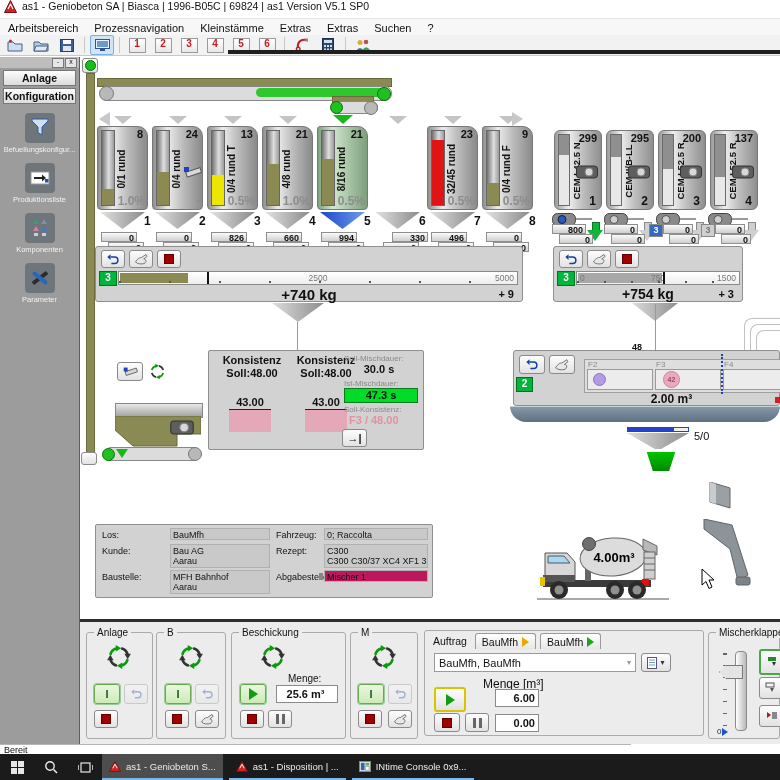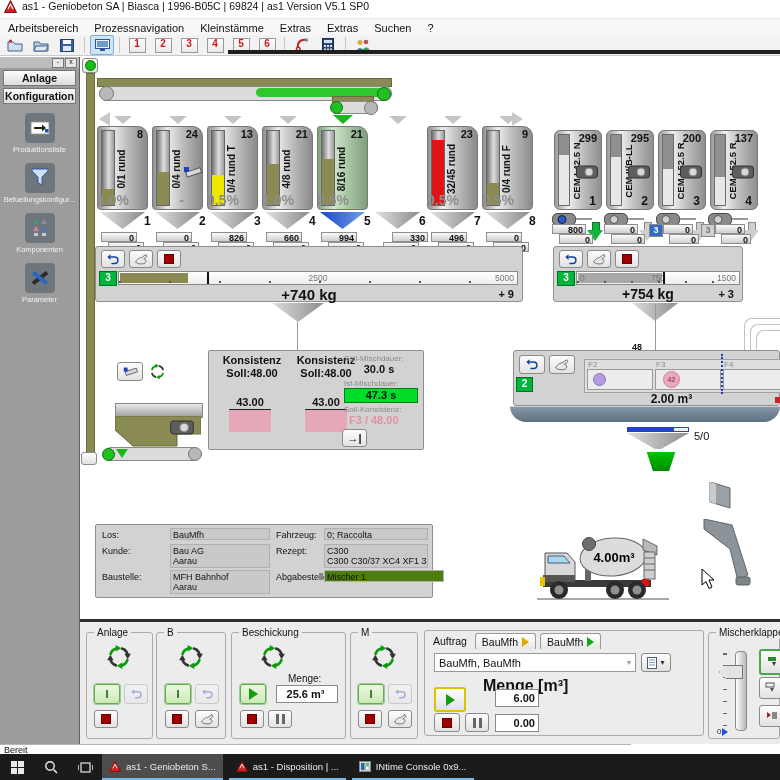--- a/index.html
+++ b/index.html
@@ -28,21 +28,21 @@
   .canvas{left:80px;top:57px;width:700px;height:563px;background:#fff;overflow:hidden}
   
   .silo{position:absolute;width:51px;height:130px}
   .sbody{position:absolute;left:0;top:0;width:51px;height:84px;border:1px solid #787878;border-radius:3px 10px 4px 4px;
          background:linear-gradient(90deg,#8f8f8f,#ececec 30%,#bdbdbd 60%,#8a8a8a);box-sizing:border-box}
   .sbody.active{background:linear-gradient(90deg,#7fa17f,#d2e6d0 30%,#aac8a8 60%,#7e9e7e)}
   .strack{position:absolute;left:3px;top:3px;bottom:3px;width:12px;border:1px solid #666;background:linear-gradient(90deg,#717171,#dedede 55%,#9c9c9c)}
   .sfill{position:absolute;left:0;right:0;bottom:0}
   .sname{position:absolute;left:-24px;top:36px;width:96px;height:12px;transform:rotate(-90deg);font-size:10px;font-weight:bold;text-align:center;line-height:12px}
   .scap{position:absolute;top:1px;right:4px;font-size:11px;font-weight:bold}
-  .smoist{position:absolute;bottom:1px;right:18px;font-size:14px;font-weight:bold;color:#8d8d8d}
+  .smoist{position:absolute;bottom:1px;right:2px;font-size:12px;font-weight:bold;color:#8d8d8d}
   .sfunnel{position:absolute;left:3px;top:86px;width:45px;height:17px;background:linear-gradient(90deg,#e2e2e2,#8a8a8a);clip-path:polygon(0 0,100% 0,50% 100%)}
   .sfunnel.blue{background:linear-gradient(90deg,#1c49c8,#6f9bea)}
   .sbin{position:absolute;left:47px;top:88px;font-size:12px;font-weight:bold}
   .vbox{position:absolute;width:36px;height:10px;background:linear-gradient(#fafafa,#cfcfcf);border:1px solid #8f8f8f;font-size:9px;font-weight:bold;text-align:right;padding-right:2px;line-height:10px;box-sizing:border-box}
   
   .csilo{position:absolute;width:48px;height:124px;top:130px}
   .cbody{position:absolute;left:0;top:0;width:48px;height:80px;border:1px solid #787878;border-radius:6px;
          background:linear-gradient(90deg,#9a9a9a,#efefef 30%,#bfbfbf 60%,#8f8f8f);box-sizing:border-box}
   .ctrack{position:absolute;left:3px;top:3px;bottom:3px;width:10px;border:1px solid #6a6a6a;background:#8f8f8f}
   .cfill{position:absolute;left:0;right:0;bottom:0;background:#e8e8e8}
@@ -213,35 +213,35 @@
   <div class="ab sidebar">
     <div class="minibar">
       <div class="minibtn">-</div>
       <div class="minibtn">x</div>
     </div>
     <div class="side-tab">Anlage</div>
     <div class="side-tab">Konfiguration</div>
     <div class="side-item">
       <div class="side-ico">
           <svg width="20" height="20" viewBox="0 0 20 20">
+            <path d="M2,1 h16 v2 l-6,6 v8 l-4,-2.5 v-5.5 l-6,-6 z" fill="#cfe0f0" stroke="#2a5caa"></path>
+          </svg>
+        </div>
+      <div class="side-lbl">Befuellungskonfigur...</div>
+    </div>
+    <div class="side-item">
+      <div class="side-ico">
+          <svg width="20" height="20" viewBox="0 0 20 20">
             <rect x="1" y="4" width="18" height="12" fill="#fff" stroke="#999"></rect>
             <line x1="4" y1="10" x2="12" y2="10" stroke="#222" stroke-width="2"></line>
             <polygon points="12,6.5 16,10 12,13.5" fill="#222"></polygon>
             <rect x="15" y="11" width="3.5" height="3.5" fill="#2050c0"></rect>
           </svg>
         </div>
       <div class="side-lbl">Produktionsliste</div>
-    </div>
-    <div class="side-item">
-      <div class="side-ico">
-          <svg width="20" height="20" viewBox="0 0 20 20">
-            <path d="M2,1 h16 v2 l-6,6 v8 l-4,-2.5 v-5.5 l-6,-6 z" fill="#cfe0f0" stroke="#2a5caa"></path>
-          </svg>
-        </div>
-      <div class="side-lbl">Befuellungskonfigur...</div>
     </div>
     <div class="side-item">
       <div class="side-ico">
           <svg width="20" height="20" viewBox="0 0 20 20">
             <g>
               <polygon points="3,6 6,1 9,6" fill="#3aa06a"></polygon>
               <polygon points="11,6 14,1 17,6" fill="#8090a8"></polygon>
               <polygon points="3,13 6,8 9,13" fill="#d080a8"></polygon>
               <polygon points="11,13 14,8 17,13" fill="#4a78c0"></polygon>
               <rect x="4" y="15" width="4" height="3" fill="#c8d0dc"></rect>
@@ -686,21 +686,21 @@
       <div class="ab" style="left:228px;top:19px;width:104px;height:24px;background:#c9c9c9;border:1px solid #b0b0b0;font-size:9px;padding:1px 2px;box-sizing:border-box;overflow:hidden">
         <div>C300</div>
         <div style="white-space:nowrap">C300 C30/37 XC4 XF1 32 C3</div>
       </div>
       <div class="ab" style="left:6px;top:47px;font-size:9px">Baustelle:</div>
       <div class="ab" style="left:74px;top:45px;width:100px;height:24px;background:#c9c9c9;border:1px solid #b0b0b0;font-size:9px;padding:1px 2px;box-sizing:border-box">
         <div>MFH Bahnhof</div>
         <div>Aarau</div>
       </div>
       <div class="ab" style="left:180px;top:47px;font-size:9px">Abgabestelle:</div>
-      <div class="ab" style="left:228px;top:45px;width:120px;height:12px;background:#4d7c0f;border:1px solid #b0b0b0;font-size:9px;padding:1px 2px;box-sizing:border-box">Mischer 1</div>
+      <div class="ab" style="left:228px;top:45px;width:104px;height:12px;background:#be185d;border:1px solid #b0b0b0;font-size:9px;padding:1px 2px;box-sizing:border-box">Mischer 1</div>
     </div>
 
     <svg class="ab" style="left:453px;top:470px" width="140" height="76" viewBox="0 0 140 76">
       <line x1="4" y1="72" x2="136" y2="72" stroke="#555"></line>
       <rect x="10" y="53" width="108" height="7" fill="#3a3a3a"></rect>
       <path d="M12,26 h22 l8,9 v18 h-30 z" fill="#d8d8d8" stroke="#555"></path>
       <path d="M15,29 h16 l6,7 h-22 z" fill="#a8d8ee" stroke="#557"></path>
       <rect x="10" y="48" width="32" height="7" fill="#555"></rect>
       <rect x="7" y="50" width="5" height="9" fill="#e8c400"></rect>
       <rect x="52" y="28" width="6" height="26" fill="#666"></rect>
@@ -858,21 +858,21 @@
       </div>
       <div class="ab btn" style="left:216px;top:22px;width:30px;height:19px;gap:3px">
         <svg width="10" height="12" viewBox="0 0 10 12">
             <rect x="0.5" y="0.5" width="9" height="11" fill="#fff" stroke="#557"></rect>
             <line x1="2" y1="3" x2="8" y2="3" stroke="#79c"></line>
             <line x1="2" y1="5.5" x2="8" y2="5.5" stroke="#79c"></line>
             <line x1="2" y1="8" x2="8" y2="8" stroke="#79c"></line>
           </svg>
         <span style="font-size:8px;color:#333">▾</span>
       </div>
-      <div class="ab" style="left:58px;top:46px;font-size:16px;font-weight:bold">Menge [m³]</div>
+      <div class="ab" style="left:58px;top:46px;font-size:12px;font-weight:normal">Menge [m³]</div>
       <div class="ab" style="left:9px;top:56px;width:28px;height:21px;border:2px solid #d8c400;border-radius:3px;background:linear-gradient(#fdfdfd,#e2e2e2);display:flex;align-items:center;justify-content:center">
           <div class="playtri"></div>
         </div>
       <div class="field" style="left:70px;top:58px;width:44px;height:18px;font-size:11px;line-height:16px">6.00</div>
       <div class="ab btn" style="left:9px;top:82px;width:26px;height:19px">
           <div class="stopsq"></div>
         </div>
       <div class="ab btn" style="left:40px;top:82px;width:24px;height:19px">
           <div class="pausebars">
             <i></i>

